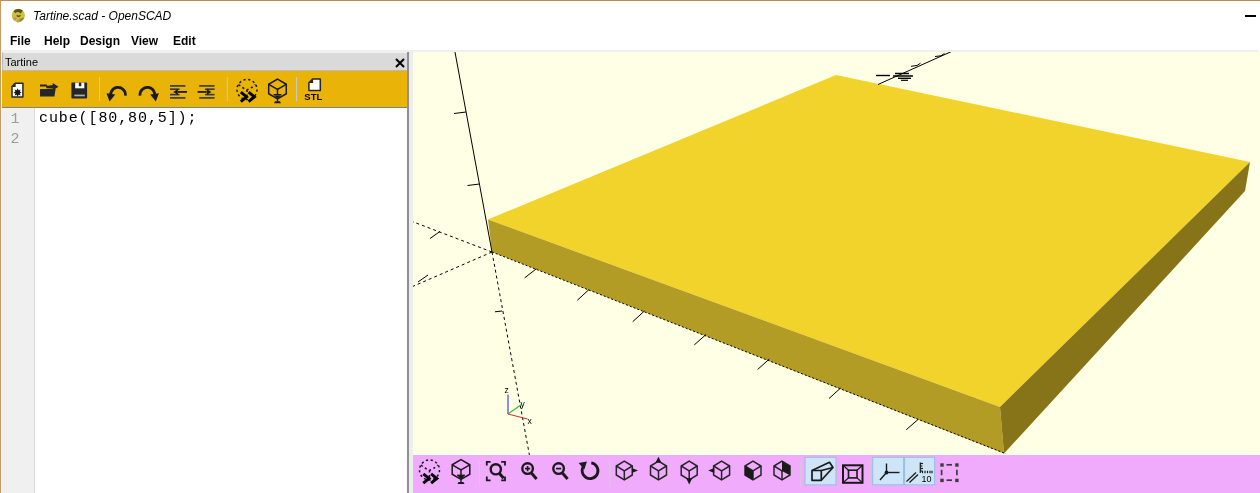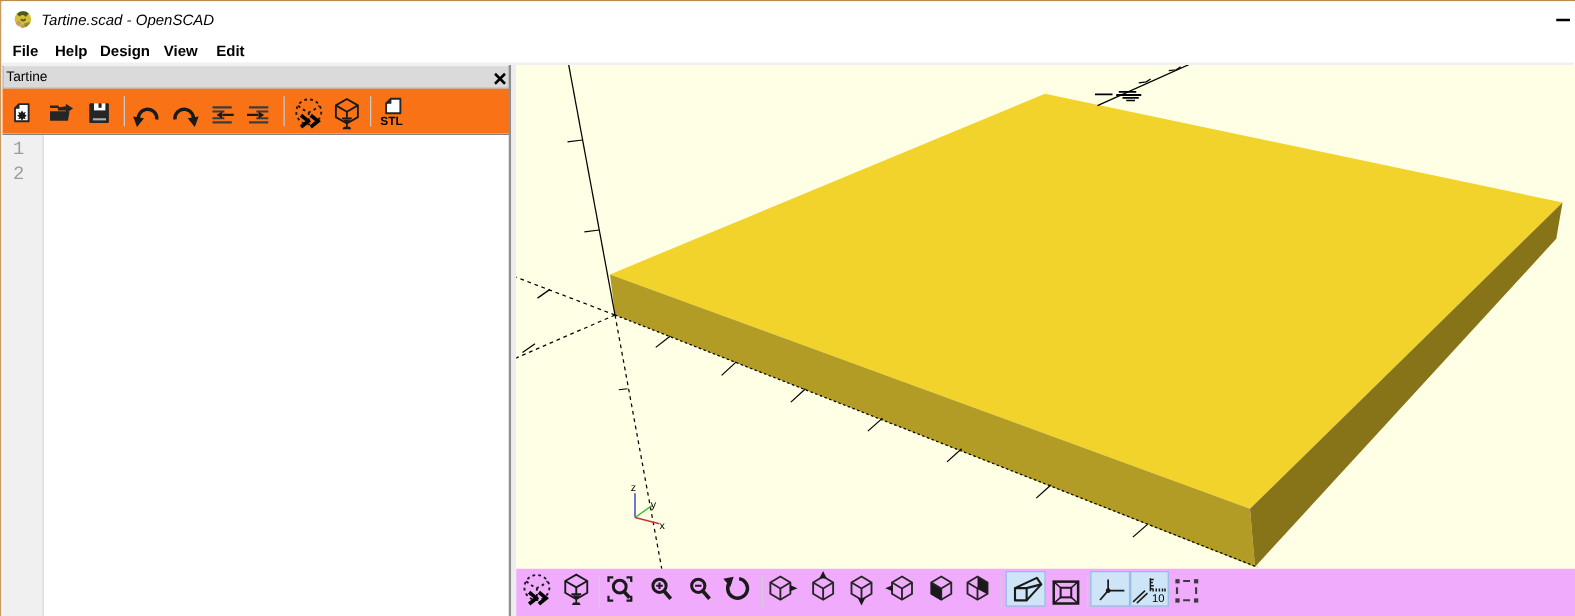--- a/index.html
+++ b/index.html
@@ -10,21 +10,21 @@
 #apptitle { position:absolute; left:31px; top:8px; font-size:12px; color:#000;font-style:italic; }
 #minbtn { position:absolute; left:1243px; top:14px; width:11px; height:2px; background:#000; }
 #menubar { position:absolute; left:2px; top:30px; width:1257px; height:21px; background:#fff; font-size:12px; color:#000; }
 .menuitem { position:absolute; top:4px;font-weight:bold; }
 #menuline { position:absolute; left:2px; top:50px; width:1257px; height:2px; background:#f0f0f0; }
 
 #dock { position:absolute; left:2px; top:52px; width:405px; height:441px; background:#fff; }
 #docktitle { position:absolute; left:0px; top:0px; width:406px; height:19px; background:#dadada; border:1px solid #b9b9b9; border-top:1px solid #f0f0f0; }
 #docktitle span { position:absolute; left:2px; top:3px; font-size:11px; color:#000; }
 #dockclose { position:absolute; left:391px; top:4px; width:12px; height:12px; }
-#toolbar1 { position:absolute; left:0px; top:19px; width:406px; height:36px; background:#f97316; }
+#toolbar1 { position:absolute; left:0px; top:19px; width:406px; height:36px; background:#eab308; }
 #toolbar1 svg { position:absolute; top:0; }
 #codewrap { position:absolute; left:0px; top:55px; width:406px; height:386px; background:#fff; border-top:1px solid #828282; }
 #gutter { position:absolute; left:0; top:0; width:33px; height:386px; background:#f0f0f0; border-right:1px solid #dcdcdc; }
 .lnum { position:absolute; width:26px; text-align:center; font-family:"Liberation Mono", monospace; font-size:15px; color:#9d9d9d; }
 #code1 { position:absolute; left:37px; top:2px; font-family:"Liberation Mono", monospace; font-size:15px; letter-spacing:0.9px; color:#000; }
 
 #view { position:absolute; left:413px; top:52px; width:847px; height:403px; background:#ffffe5; }
 #vsep { position:absolute; left:407px; top:52px; width:2px; height:441px; background:#8f8f8f; }
 #vgap { position:absolute; left:409px; top:52px; width:4px; height:441px; background:#ededed; }
 #vtoolbar { position:absolute; left:413px; top:455px; width:847px; height:56px; background:#f0abfc; }
@@ -129,20 +129,21 @@
       <path d="M312.7,79 L320.3,79 L320.3,90.6 L308.9,90.6 L308.9,82.8 Z" fill="#fff" stroke="#262626" stroke-width="1.5" stroke-linejoin="round"></path>
       <path d="M313.1,78.7 L313.1,82.9 L308.7,82.9 Z" fill="#262626"></path>
       <text x="304.3" y="100" font-family="Liberation Sans, sans-serif" font-weight="bold" font-size="9.5" fill="#000">STL</text>
     </svg>
   </div>
   <div id="codewrap">
     <div id="gutter">
       <div class="lnum" style="top:3px;">1</div>
       <div class="lnum" style="top:23px;">2</div>
     </div>
+    <div id="code1">cube([80,80,5]);</div>
   </div>
 </div>
 <div id="vsep"></div>
 <div id="vgap"></div>
 <div id="view">
   <svg width="847" height="403" viewBox="413 52 847 403">
 
     <polygon points="488,219.5 836,75 1250,162 1000,407" fill="#f2d32b"></polygon>
     <polygon points="488,219.5 1000,407 1004,453.5 492,252" fill="#b29c26"></polygon>
     <polygon points="1000,407 1250,162 1245,191 1004,453.5" fill="#877418"></polygon>

